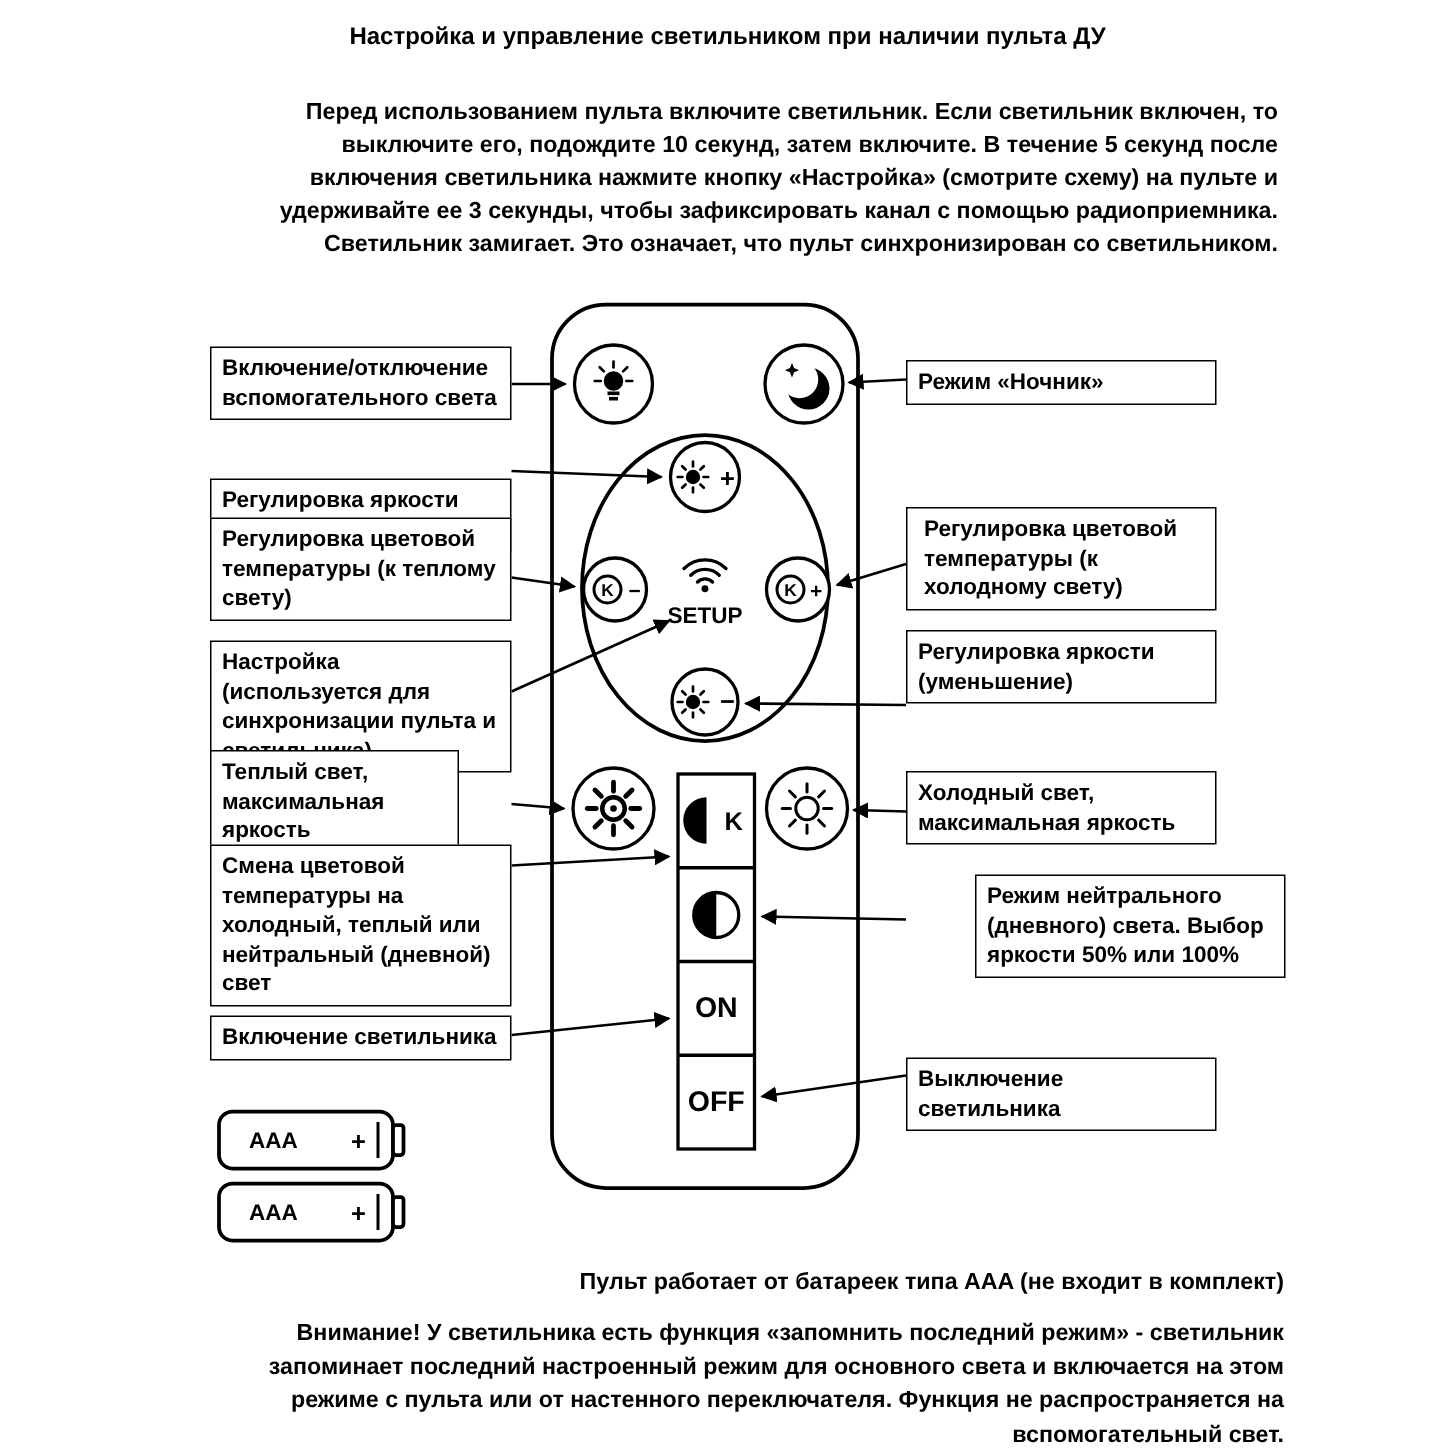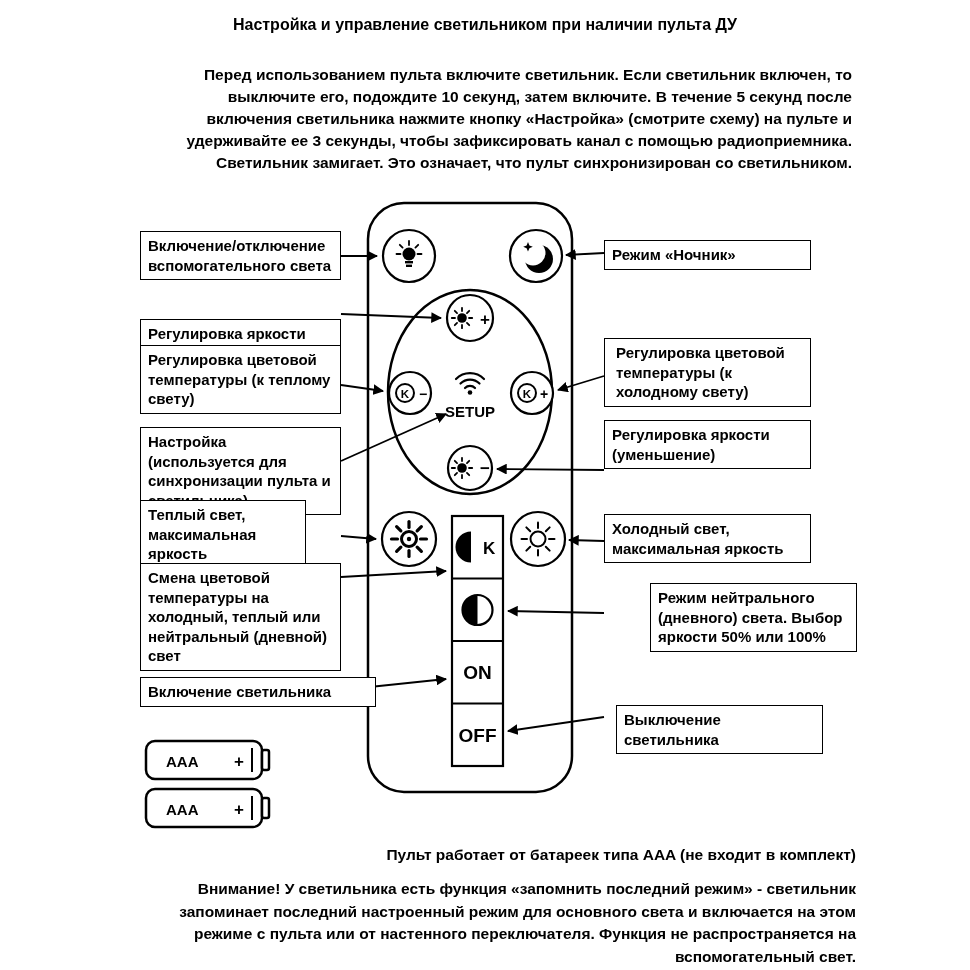--- a/index.html
+++ b/index.html
@@ -31,28 +31,28 @@
 
 <div id="title">Настройка и управление светильником при наличии пульта ДУ</div>
 <div id="intro" class="textblock">Перед использованием пульта включите светильник. Если светильник включен, то выключите его, подождите 10 секунд, затем включите. В течение 5 секунд после включения светильника нажмите кнопку «Настройка» (смотрите схему) на пульте и удерживайте ее 3 секунды, чтобы зафиксировать канал с помощью радиоприемника. Светильник замигает. Это означает, что пульт синхронизирован со светильником.</div>
 
 <div class="callout" style="left:140px;top:231px;width:201px;">Включение/отключение вспомогательного света</div>
 <div class="callout" style="left:140px;top:289px;width:201px;margin-top:30px;">Регулировка яркости (увеличение)</div>
 <div class="callout" style="left:140px;top:345px;width:201px;">Регулировка цветовой температуры (к теплому свету)</div>
 <div class="callout" style="left:140px;top:427px;width:201px;">Настройка (используется для синхронизации пульта и светильника)</div>
 <div class="callout" style="left:140px;top:500px;width:166px;">Теплый свет, максимальная яркость</div>
 <div class="callout" style="left:140px;top:563px;width:201px;">Смена цветовой температуры на холодный, теплый или нейтральный (дневной) свет</div>
-<div class="callout" style="left:140px;top:677px;width:236px;">Включение светильника</div>
+<div class="callout" style="left:140px;top:677px;width:201px;">Включение светильника</div>
 
 <div class="callout" style="left:604px;top:240px;width:207px;">Режим «Ночник»</div>
 <div class="callout" style="left:604px;top:338px;width:207px;padding-left:11px;">Регулировка цветовой температуры (к холодному свету)</div>
 <div class="callout" style="left:604px;top:420px;width:207px;">Регулировка яркости (уменьшение)</div>
 <div class="callout" style="left:604px;top:514px;width:207px;">Холодный свет, максимальная яркость</div>
 <div class="callout" style="left:604px;top:583px;width:207px;margin-left:46px;">Режим нейтрального (дневного) света. Выбор яркости 50% или 100%</div>
-<div class="callout" style="left:604px;top:705px;width:207px;margin-left:12px;">Выключение светильника</div>
+<div class="callout" style="left:604px;top:705px;width:207px;">Выключение светильника</div>
 
 <div id="battery-note" class="textblock">Пульт работает от батареек типа AAA (не входит в комплект)</div>
 <div id="warning" class="textblock">Внимание! У светильника есть функция «запомнить последний режим» - светильник запоминает последний настроенный режим для основного света и включается на этом режиме с пульта или от настенного переключателя. Функция не распространяется на вспомогательный свет.</div>
 
 <svg id="diagram-svg" width="970" height="970" viewBox="0 0 970 970">
   <defs>
     <marker id="arr" viewBox="0 0 10 10" refX="9" refY="5" markerWidth="6" markerHeight="6" orient="auto-start-reverse">
       <path d="M0,0 L10,5 L0,10 z" fill="#000"></path>
     </marker>
     <g id="raysThick" stroke="#000" stroke-width="3.2" stroke-linecap="round">

